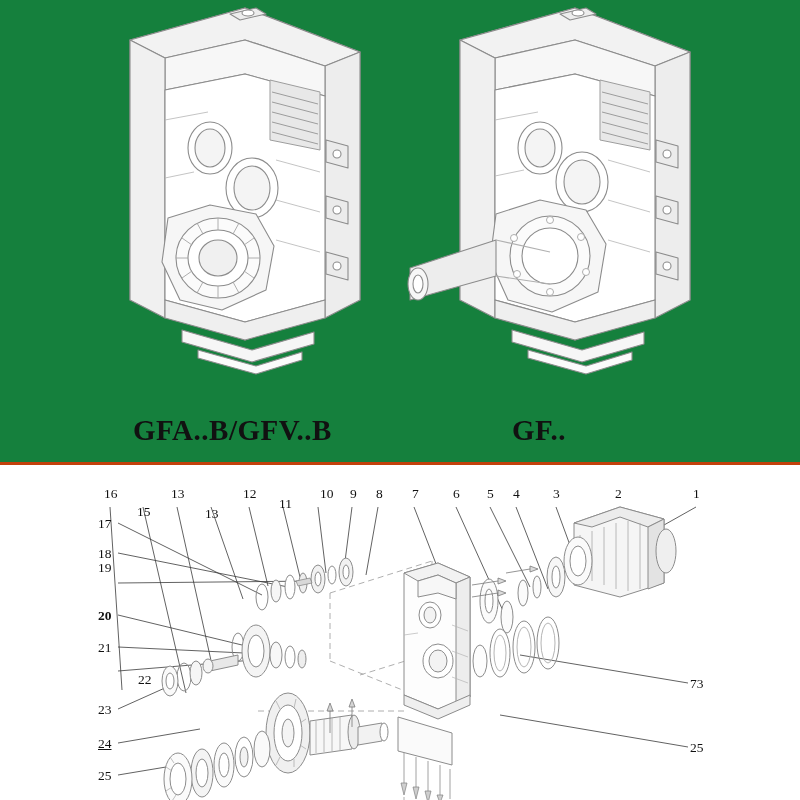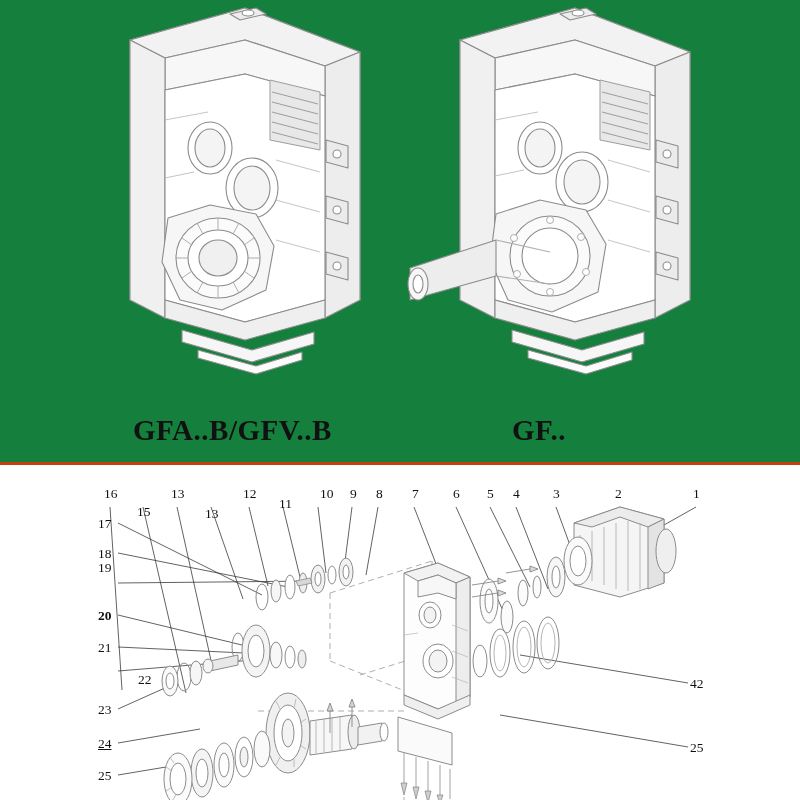--- a/index.html
+++ b/index.html
@@ -463,17 +463,17 @@
     <div class="callout" style="left:98px; top:52px;">17</div>
     <div class="callout" style="left:98px; top:82px;">18</div>
     <div class="callout" style="left:98px; top:96px;">19</div>
     <div class="callout" style="left:98px; top:144px;font-weight:bold;">20</div>
     <div class="callout" style="left:98px; top:176px;">21</div>
     <div class="callout" style="left:98px; top:208px;margin-left:40px;">22</div>
     <div class="callout" style="left:98px; top:238px;text-align:right;">23</div>
     <div class="callout" style="left:98px; top:272px;text-decoration:underline;">24</div>
     <div class="callout" style="left:98px; top:304px;">25</div>
 
-    <div class="callout" style="left:690px; top:212px;">42</div>
+    <div class="callout" style="left:690px; top:212px;">73</div>
     <div class="callout" style="left:690px; top:276px;">25</div>
   </div>
 
 </div>
 
 </body></html>

